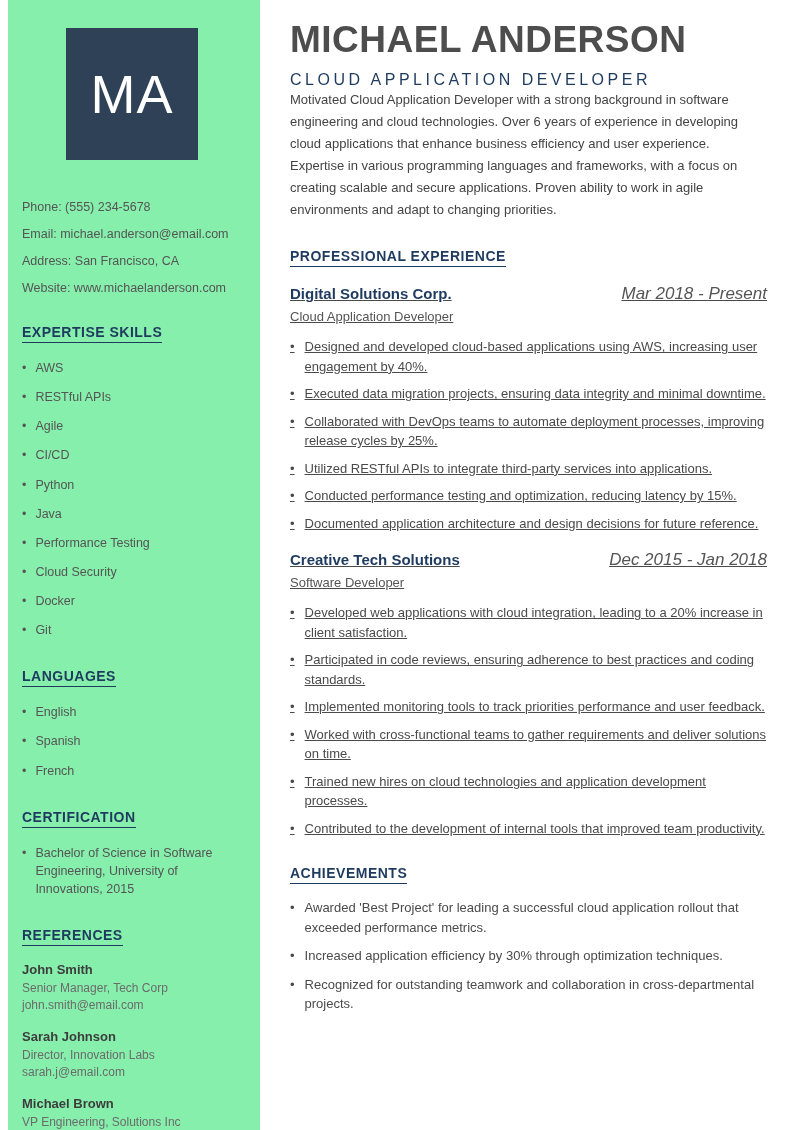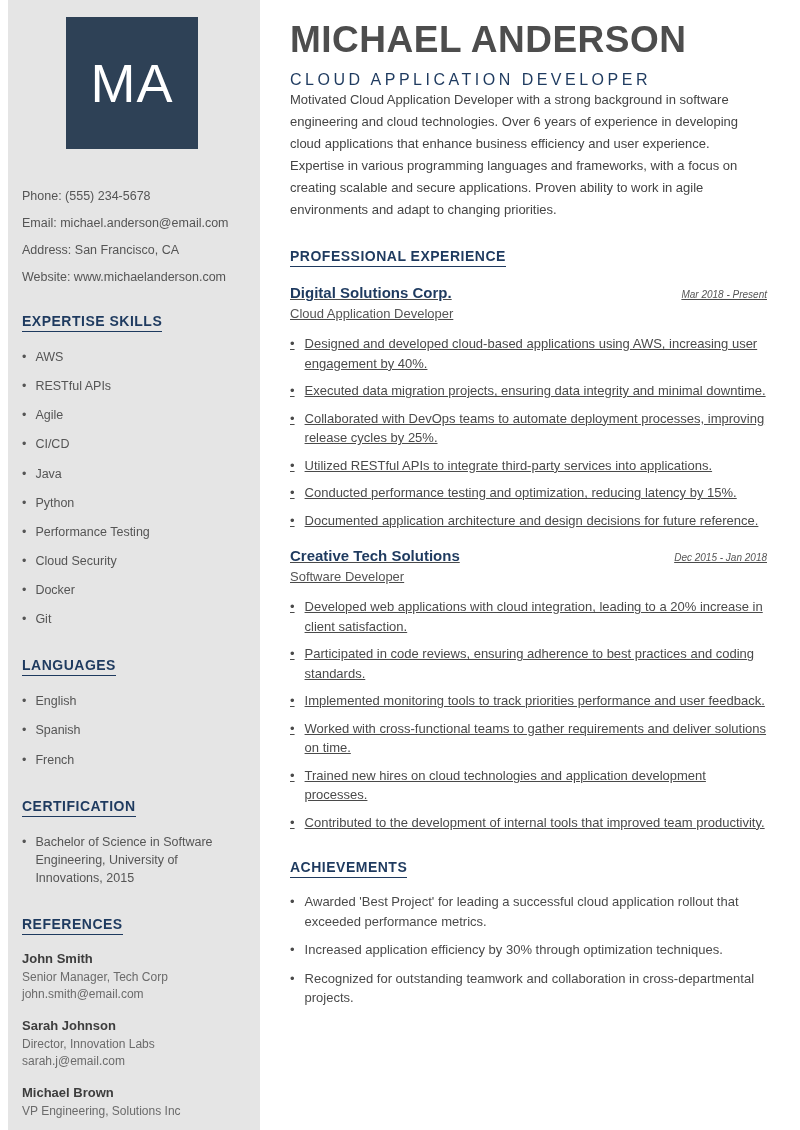--- a/index.html
+++ b/index.html
@@ -14,22 +14,22 @@
     height: 1130px;
     background: #ffffff;
     display: flex;
     overflow: hidden;
   }
 
   
   .sidebar {
     width: 252px;
     margin-left: 8px;
-    background: #e5e5e5;
-    padding: 17px 18px 20px 14px;
+    background: #86efac;
+    padding: 28px 18px 20px 14px;
     flex-shrink: 0;
   }
   .avatar {
     width: 132px;
     height: 132px;
     background: #2e4156;
     margin: 0 auto 40px auto;
     display: flex;
     align-items: center;
     justify-content: center;
@@ -107,21 +107,21 @@
     display: flex;
     justify-content: space-between;
     align-items: baseline;
   }
   .company {
     font-size: 15px;
     font-weight: bold;
     color: #1e3a5f;
   }
   .dates {
-    font-size: 10px;
+    font-size: 17px;
     font-style: italic;
     color: #555555;
     text-align: center;
   }
   .role {
     font-size: 13px;
     color: #555555;
     margin-top: 5px;
   }
   .bullets { margin-top: 13px; }
@@ -160,22 +160,22 @@
     </div>
 
     <div class="side-heading">
       <span>EXPERTISE SKILLS</span>
     </div>
     <ul class="side-list">
       <li>AWS</li>
       <li>RESTful APIs</li>
       <li>Agile</li>
       <li>CI/CD</li>
+      <li>Python</li>
       <li>Java</li>
-      <li>Python</li>
       <li>Performance Testing</li>
       <li>Cloud Security</li>
       <li>Docker</li>
       <li>Git</li>
     </ul>
 
     <div class="side-heading">
       <span>LANGUAGES</span>
     </div>
     <ul class="side-list">

